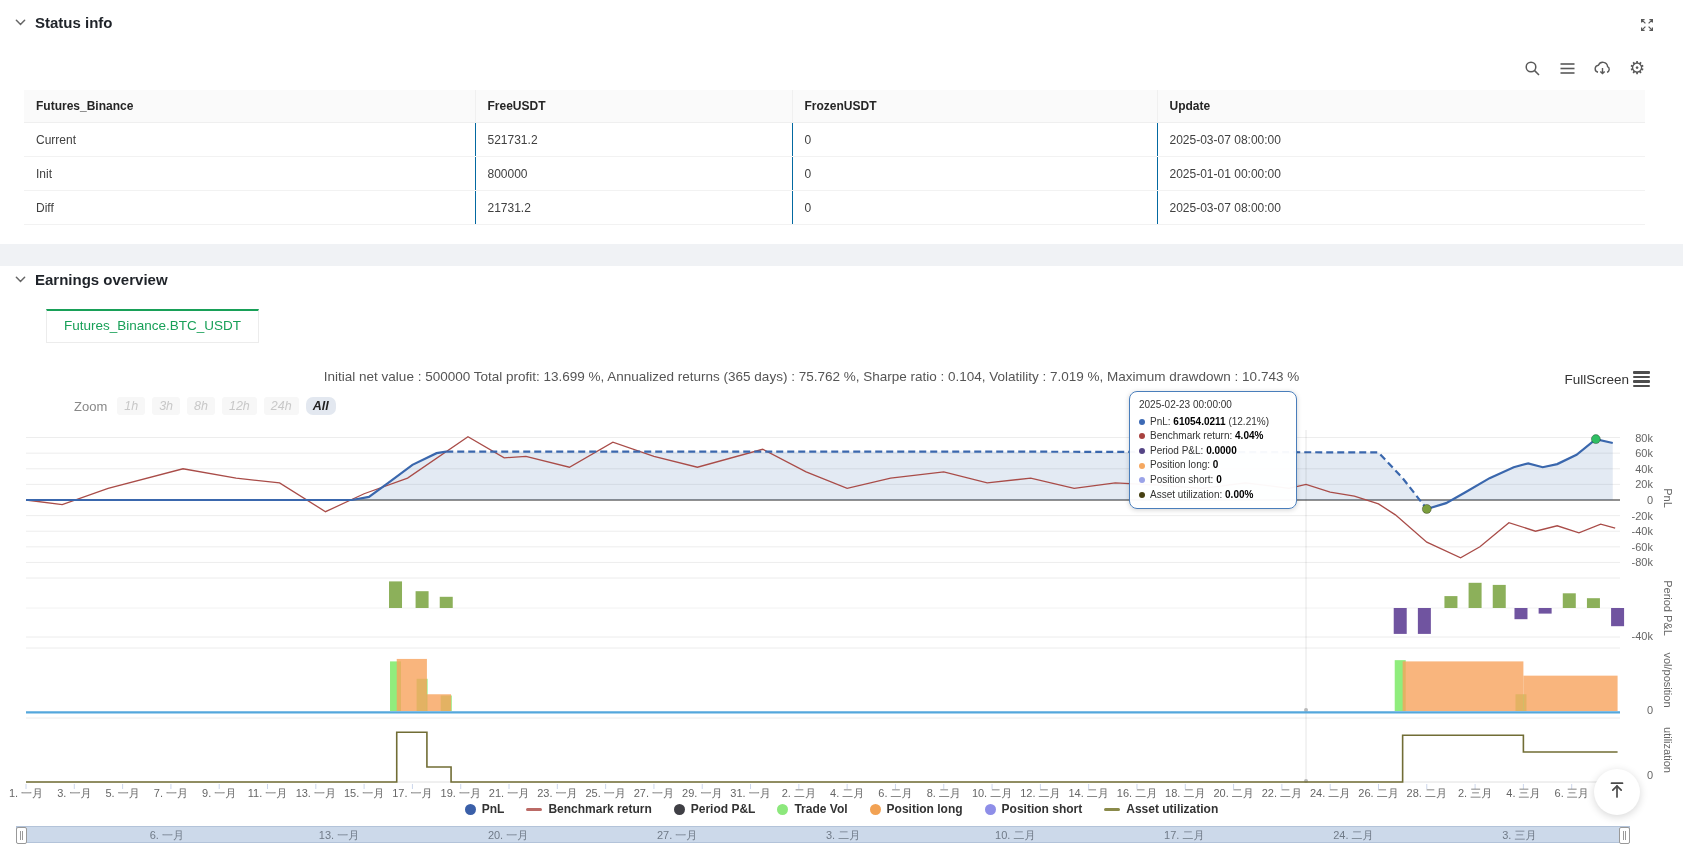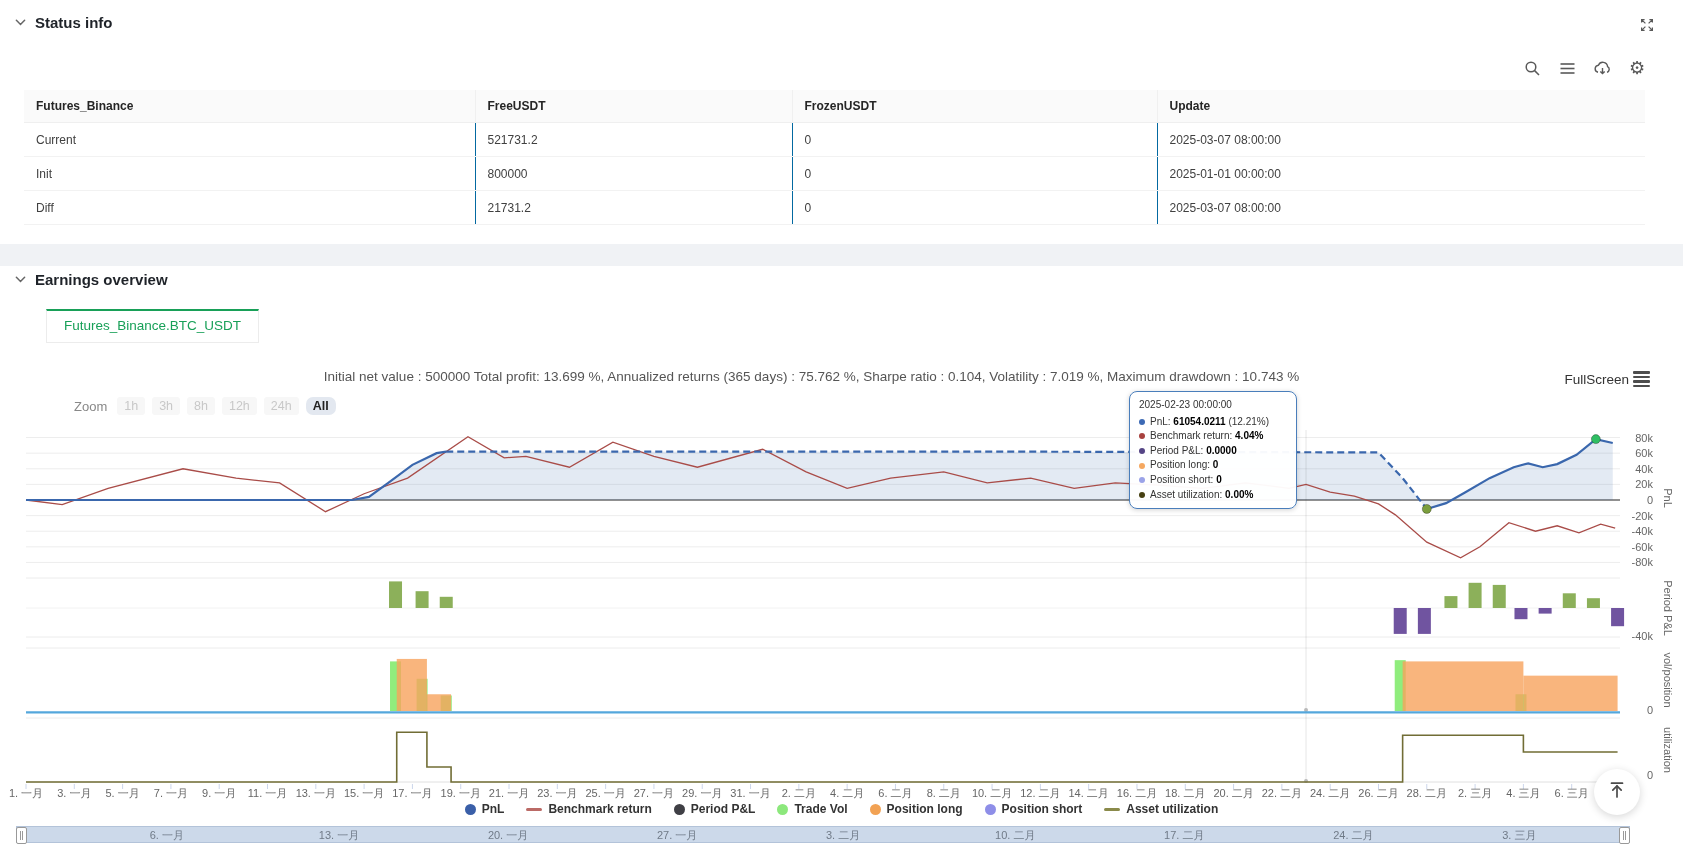--- a/index.html
+++ b/index.html
@@ -29,21 +29,21 @@
   .danger{color:#e53e3e;}
   .band{position:absolute;left:0;right:0;top:244px;height:22px;background:#f0f2f5;}
   
   .stats-line{position:absolute;left:0;right:60px;top:369px;text-align:center;font-size:13.5px;color:#555;}
   .fs-box{position:absolute;top:371px;right:33px;display:flex;align-items:center;gap:4px;cursor:pointer;}
   .fs-label{font-size:13.5px;color:#333;}
   .menu4{display:flex;flex-direction:column;gap:2px;}
   .menu4 i{display:block;width:17px;height:2.5px;background:#4d4d4d;border-radius:1px;}
   .zoom-row{position:absolute;left:26px;top:397px;display:flex;align-items:center;gap:7px;font-size:12.5px;margin-left:48px;}
   .zoom-lbl{color:#888;margin-right:3px;font-size:13px;}
-  .zbtn{padding:2px 7px;border-radius:3px;background:#f7f7f7;color:#c8c8c8;cursor:default;}
+  .zbtn{padding:2px 7px;border-radius:3px;background:#f7f7f7;color:#c8c8c8;cursor:default;font-style:italic;}
   .zbtn.active{background:#e3e8f0;color:#222;font-weight:bold;cursor:pointer;border-radius:7px;}
   
   #chart-svg{position:absolute;left:0;top:418px;}
   #chart-svg text{font-family:"Liberation Sans",sans-serif;}
   
   .legend{position:absolute;left:0;right:0;top:802px;display:flex;justify-content:center;align-items:center;gap:22px;}
   .lg-item{display:flex;align-items:center;gap:6px;font-size:12px;font-weight:bold;color:#333;cursor:pointer;}
   .lg-dot{width:11px;height:11px;border-radius:50%;display:inline-block;}
   .lg-dash{width:16px;height:3px;border-radius:2px;display:inline-block;}
   

